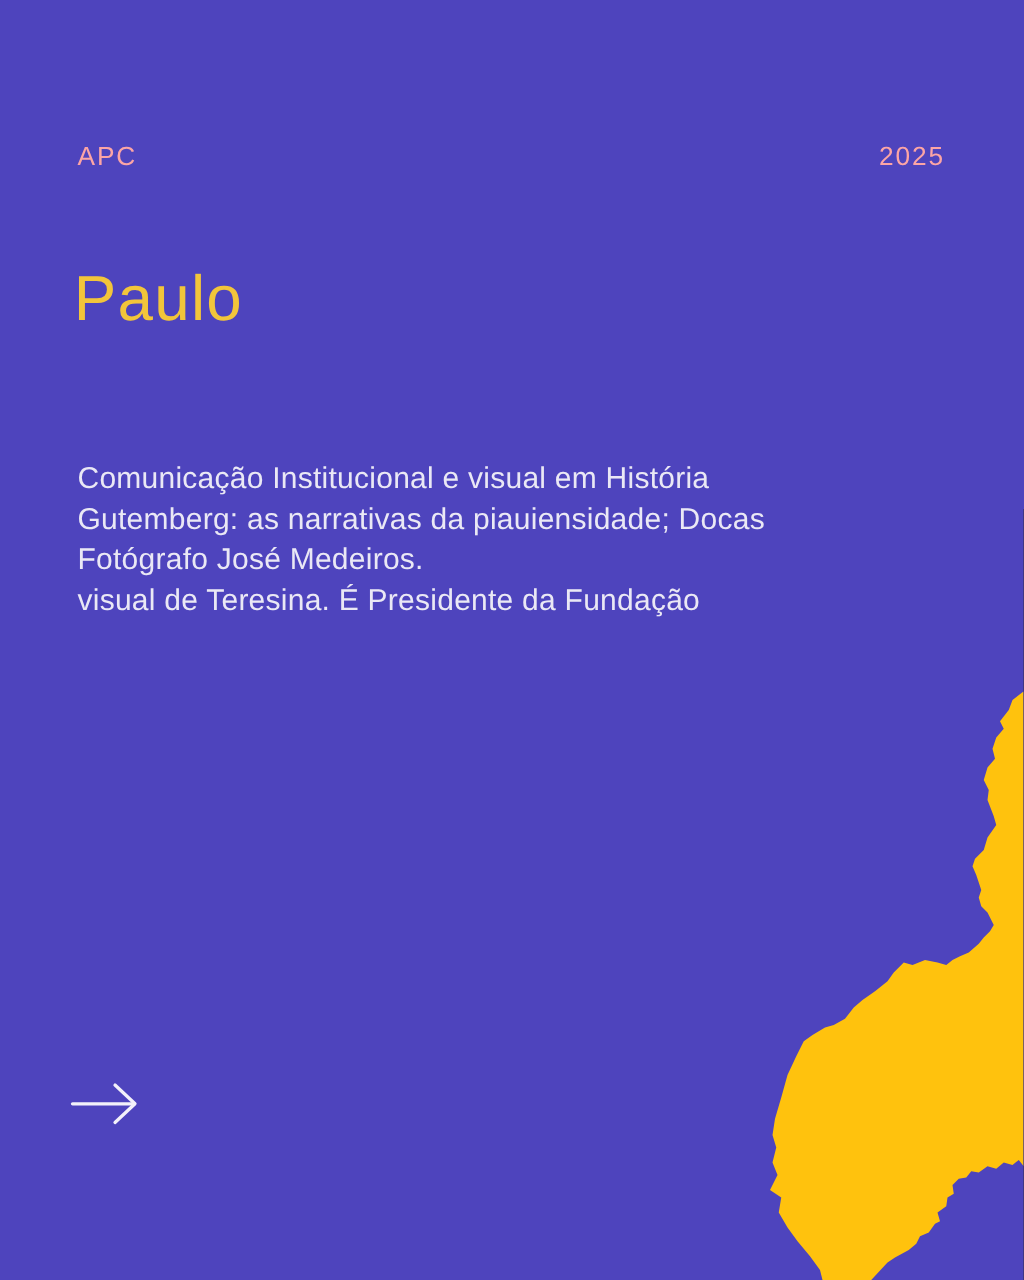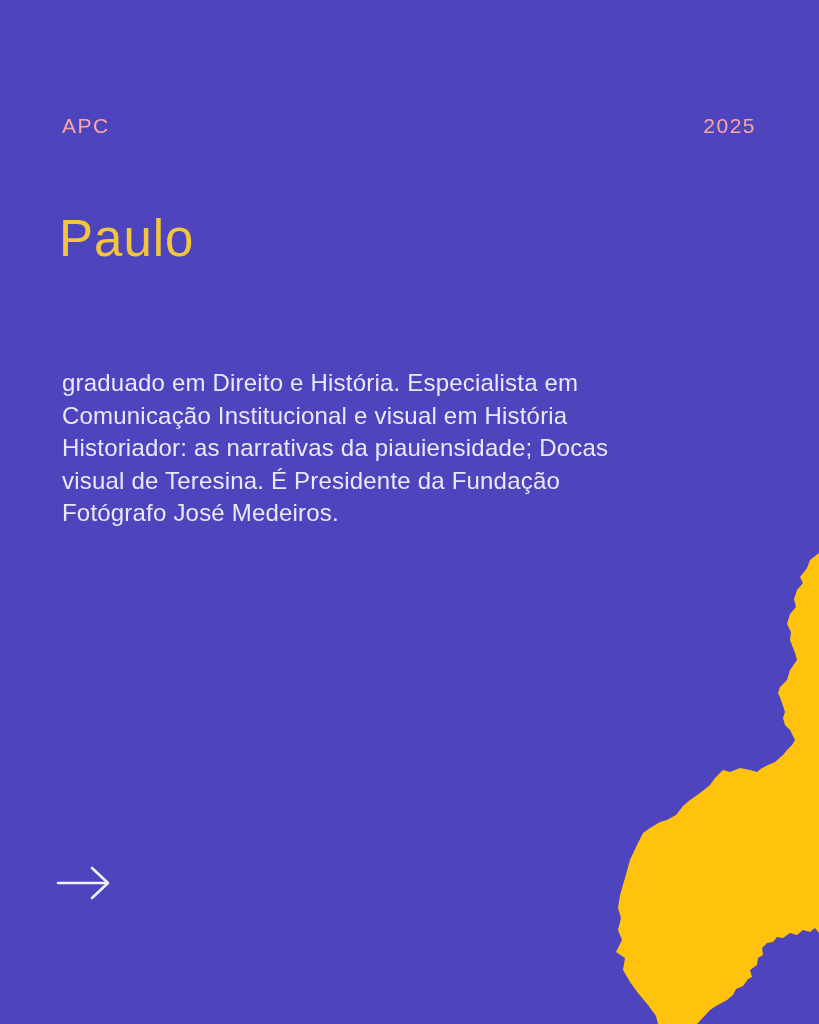--- a/index.html
+++ b/index.html
@@ -71,25 +71,24 @@
   <div class="topbar">
     <span>APC</span>
     <span>2025</span>
   </div>
 
   <h1 class="title">
     <span class="t-line">Paulo</span>
   </h1>
 
   <div class="bio">
-    <div class="bio-line">graduado em Direito e História. Especialista em</div>
     <div class="bio-line">Comunicação Institucional e visual em História</div>
-    <div class="bio-line">Historiador: as narrativas da piauiensidade; Docas</div>
+    <div class="bio-line">Gutemberg: as narrativas da piauiensidade; Docas</div>
+    <div class="bio-line">Fotógrafo José Medeiros.</div>
     <div class="bio-line">visual de Teresina. É Presidente da Fundação</div>
-    <div class="bio-line">Fotógrafo José Medeiros.</div>
   </div>
 
   <div class="next">
     <svg width="56" height="34" viewBox="0 0 56 34" fill="none" stroke="#F3F1FA" stroke-width="2.6" stroke-linecap="round" stroke-linejoin="round">
       <line x1="2" y1="17" x2="51" y2="17"></line>
       <polyline points="36,2 52,17 36,32"></polyline>
     </svg>
   </div>
 
   <svg class="map" width="266" height="471" viewBox="0 0 266 471">

